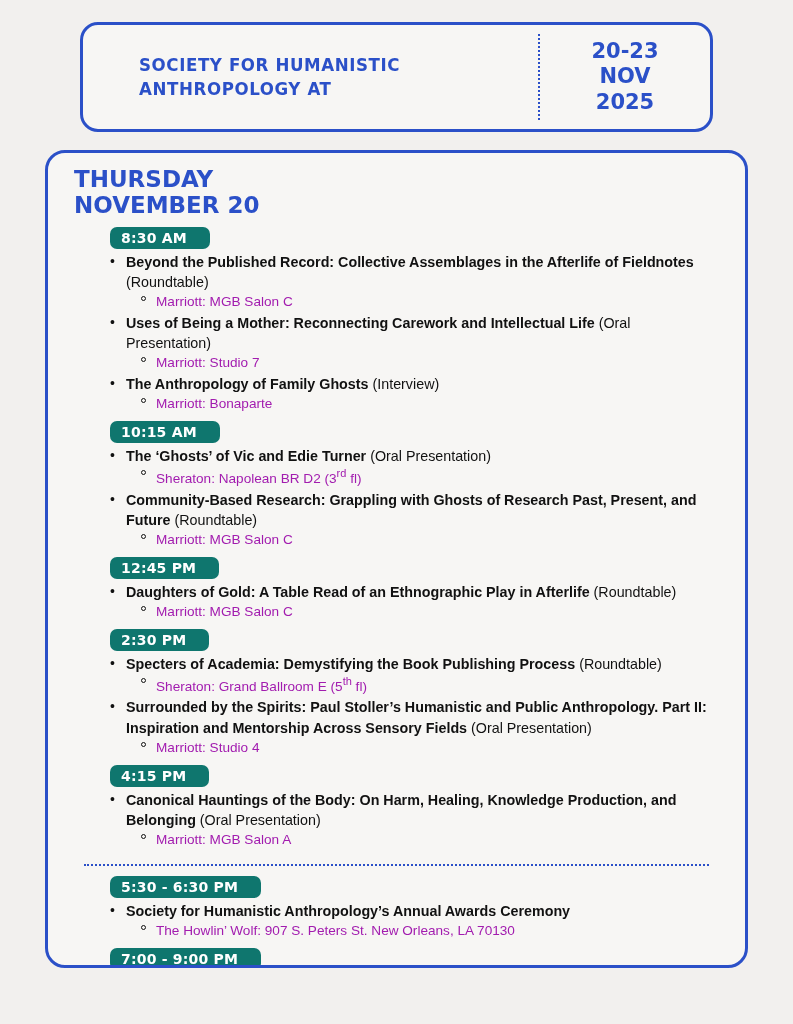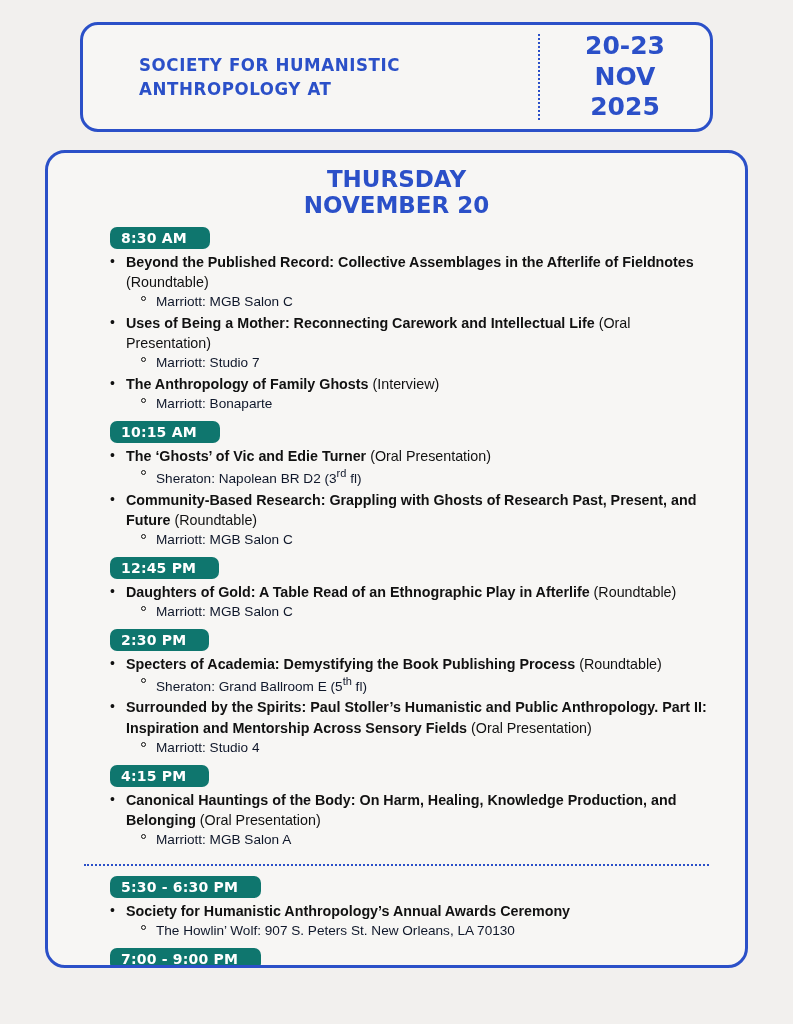--- a/index.html
+++ b/index.html
@@ -53,38 +53,37 @@
     width: 0;
     border-left: 2px dotted #2b50c8;
     height: 86px;
     margin: 0 0 0 6px;
   }
   .header-date {
     width: 170px;
     text-align: center;
     color: #2b50c8;
     font-weight: bold;
-    font-size: 25px;
+    font-size: 21px;
     line-height: 1.22;
     font-family: "DejaVu Sans", sans-serif;
   }
 
   
   .card {
     box-sizing: border-box;
     margin: 18px 5px 0 5px;
     border: 3px solid #2b50c8;
     border-radius: 20px;
     background: #f7f6f4;
     height: 818px;
     padding: 14px 26px 10px 26px;
     overflow: hidden;
   }
   .day-title {
-    text-align: center;
     color: #2b50c8;
     font-weight: bold;
     font-size: 23px;
     line-height: 1.12;
     font-family: "DejaVu Sans", sans-serif;
     margin-bottom: 6px;
   }
 
   
   .time-pill {
@@ -130,21 +129,21 @@
   ul.locs {
     list-style: none;
     margin: 0;
     padding: 0 0 0 30px;
   }
   li.loc {
     position: relative;
     font-size: 13.6px;
     line-height: 1.45;
     font-weight: normal;
-    color: #0f172a;
+    color: #a21caf;
   }
   li.loc > .bullet-o {
     position: absolute;
     left: -15px;
     top: 4px;
     width: 5px;
     height: 5px;
     border: 1.2px solid #111;
     border-radius: 50%;
     box-sizing: border-box;

